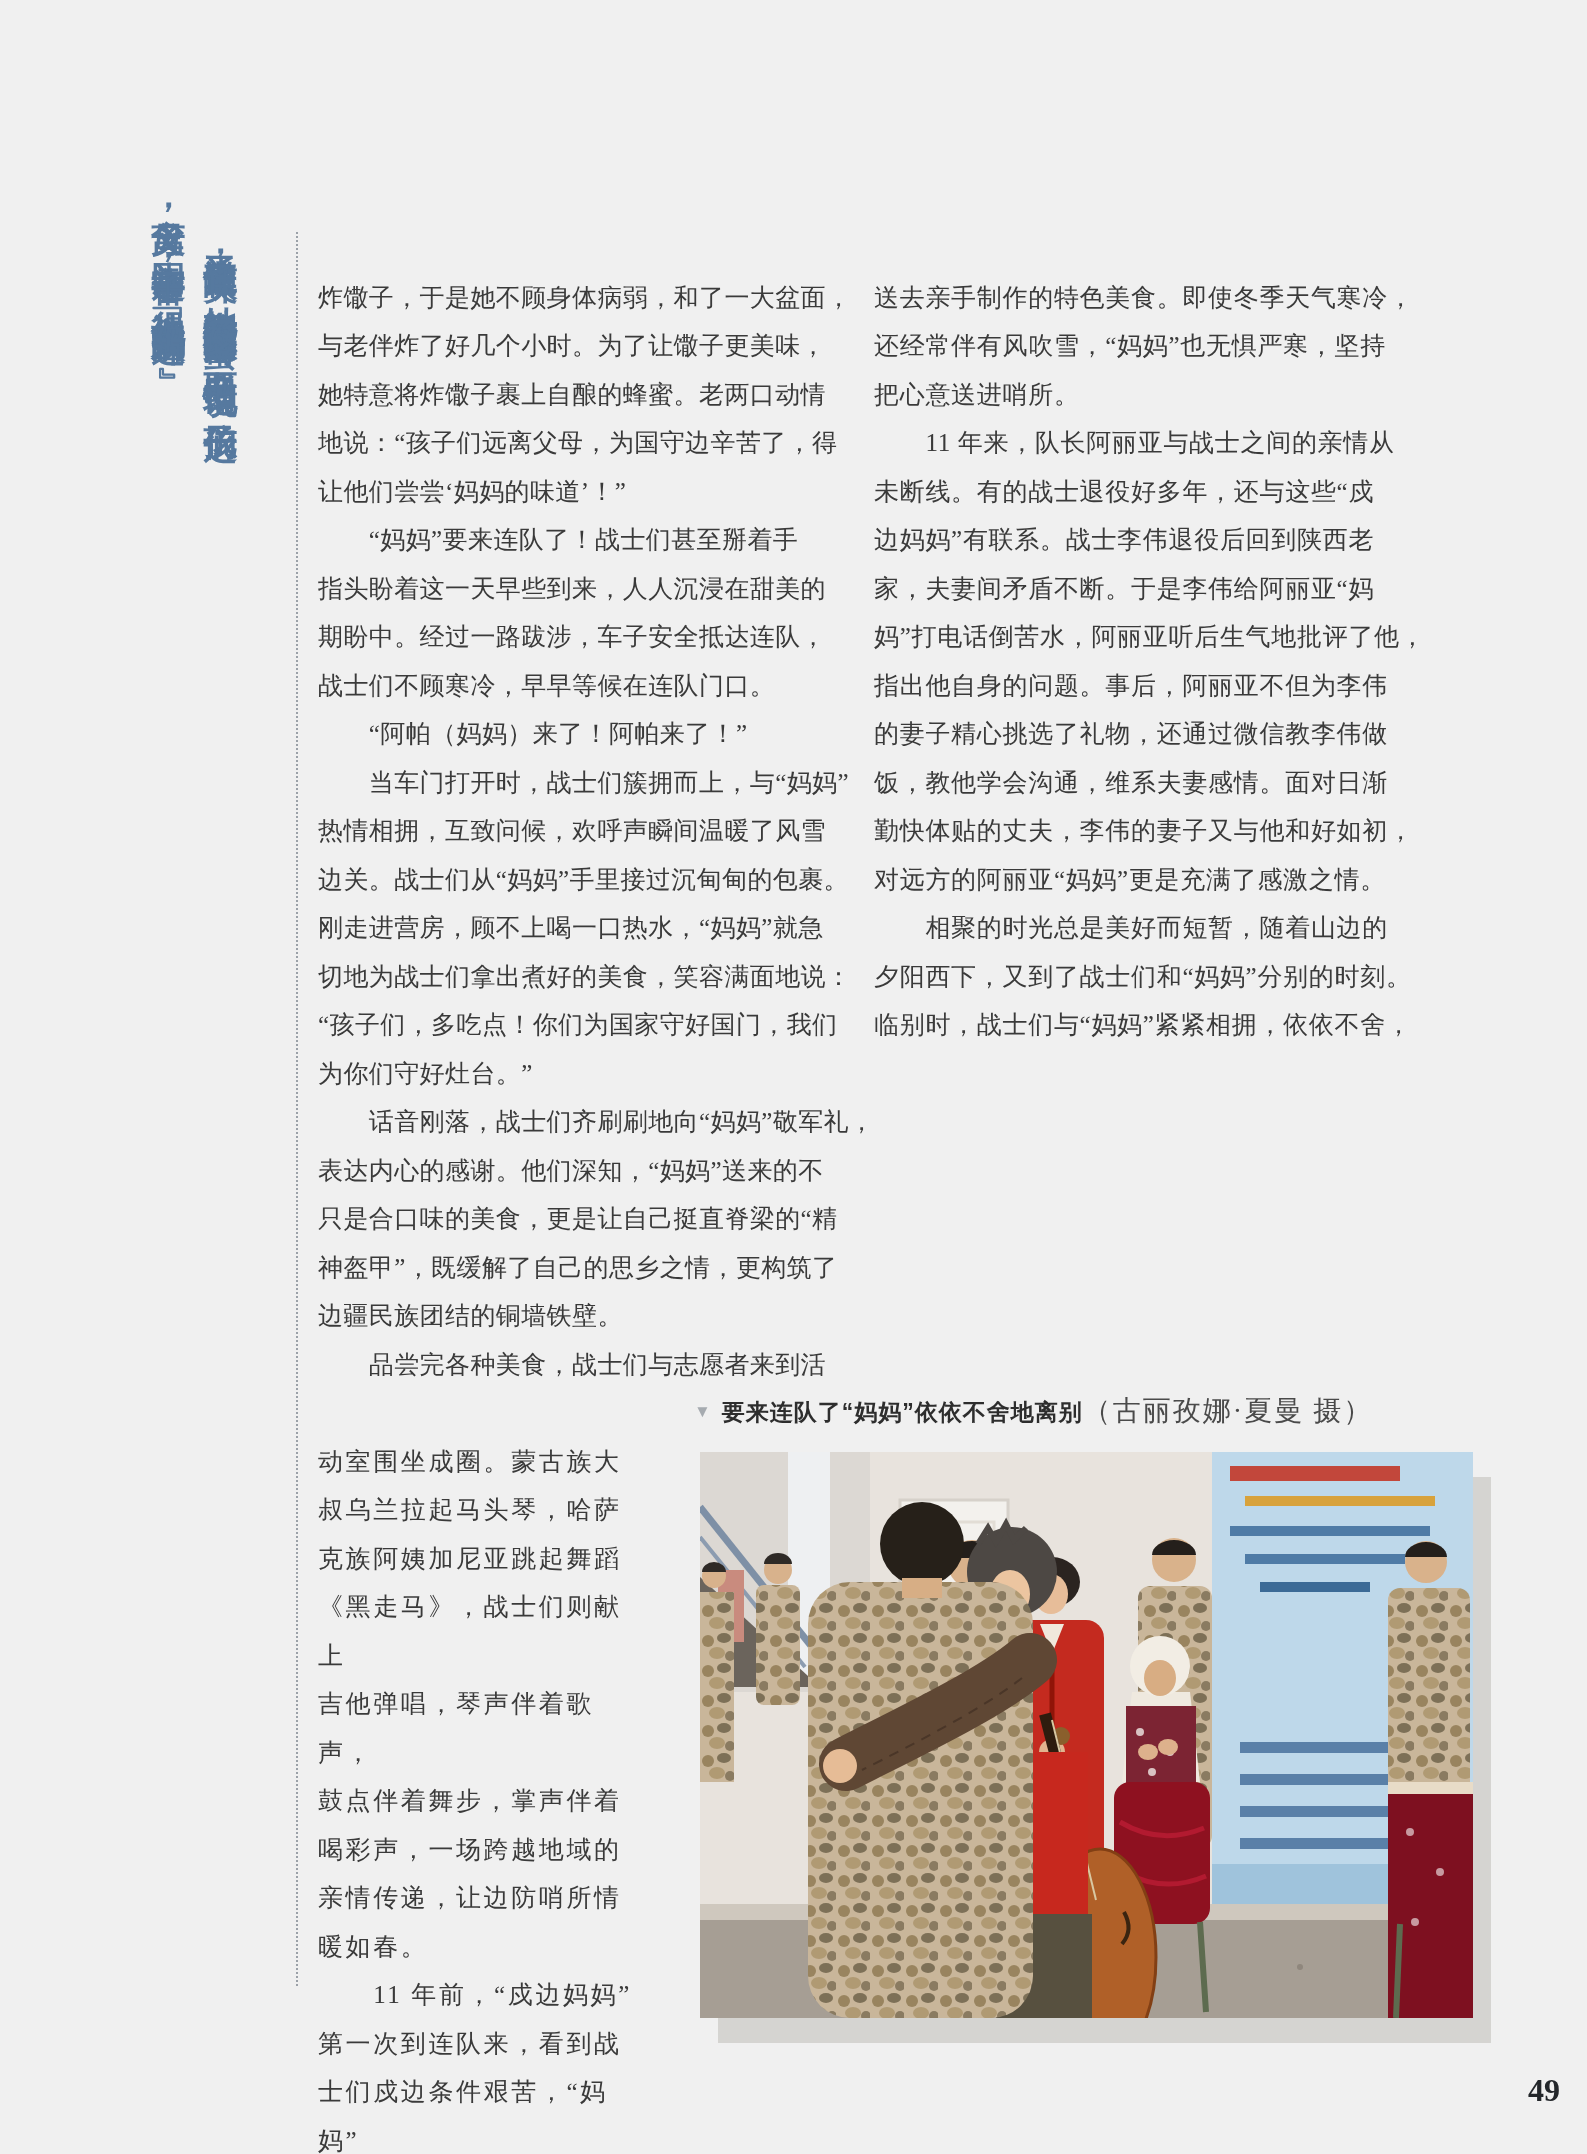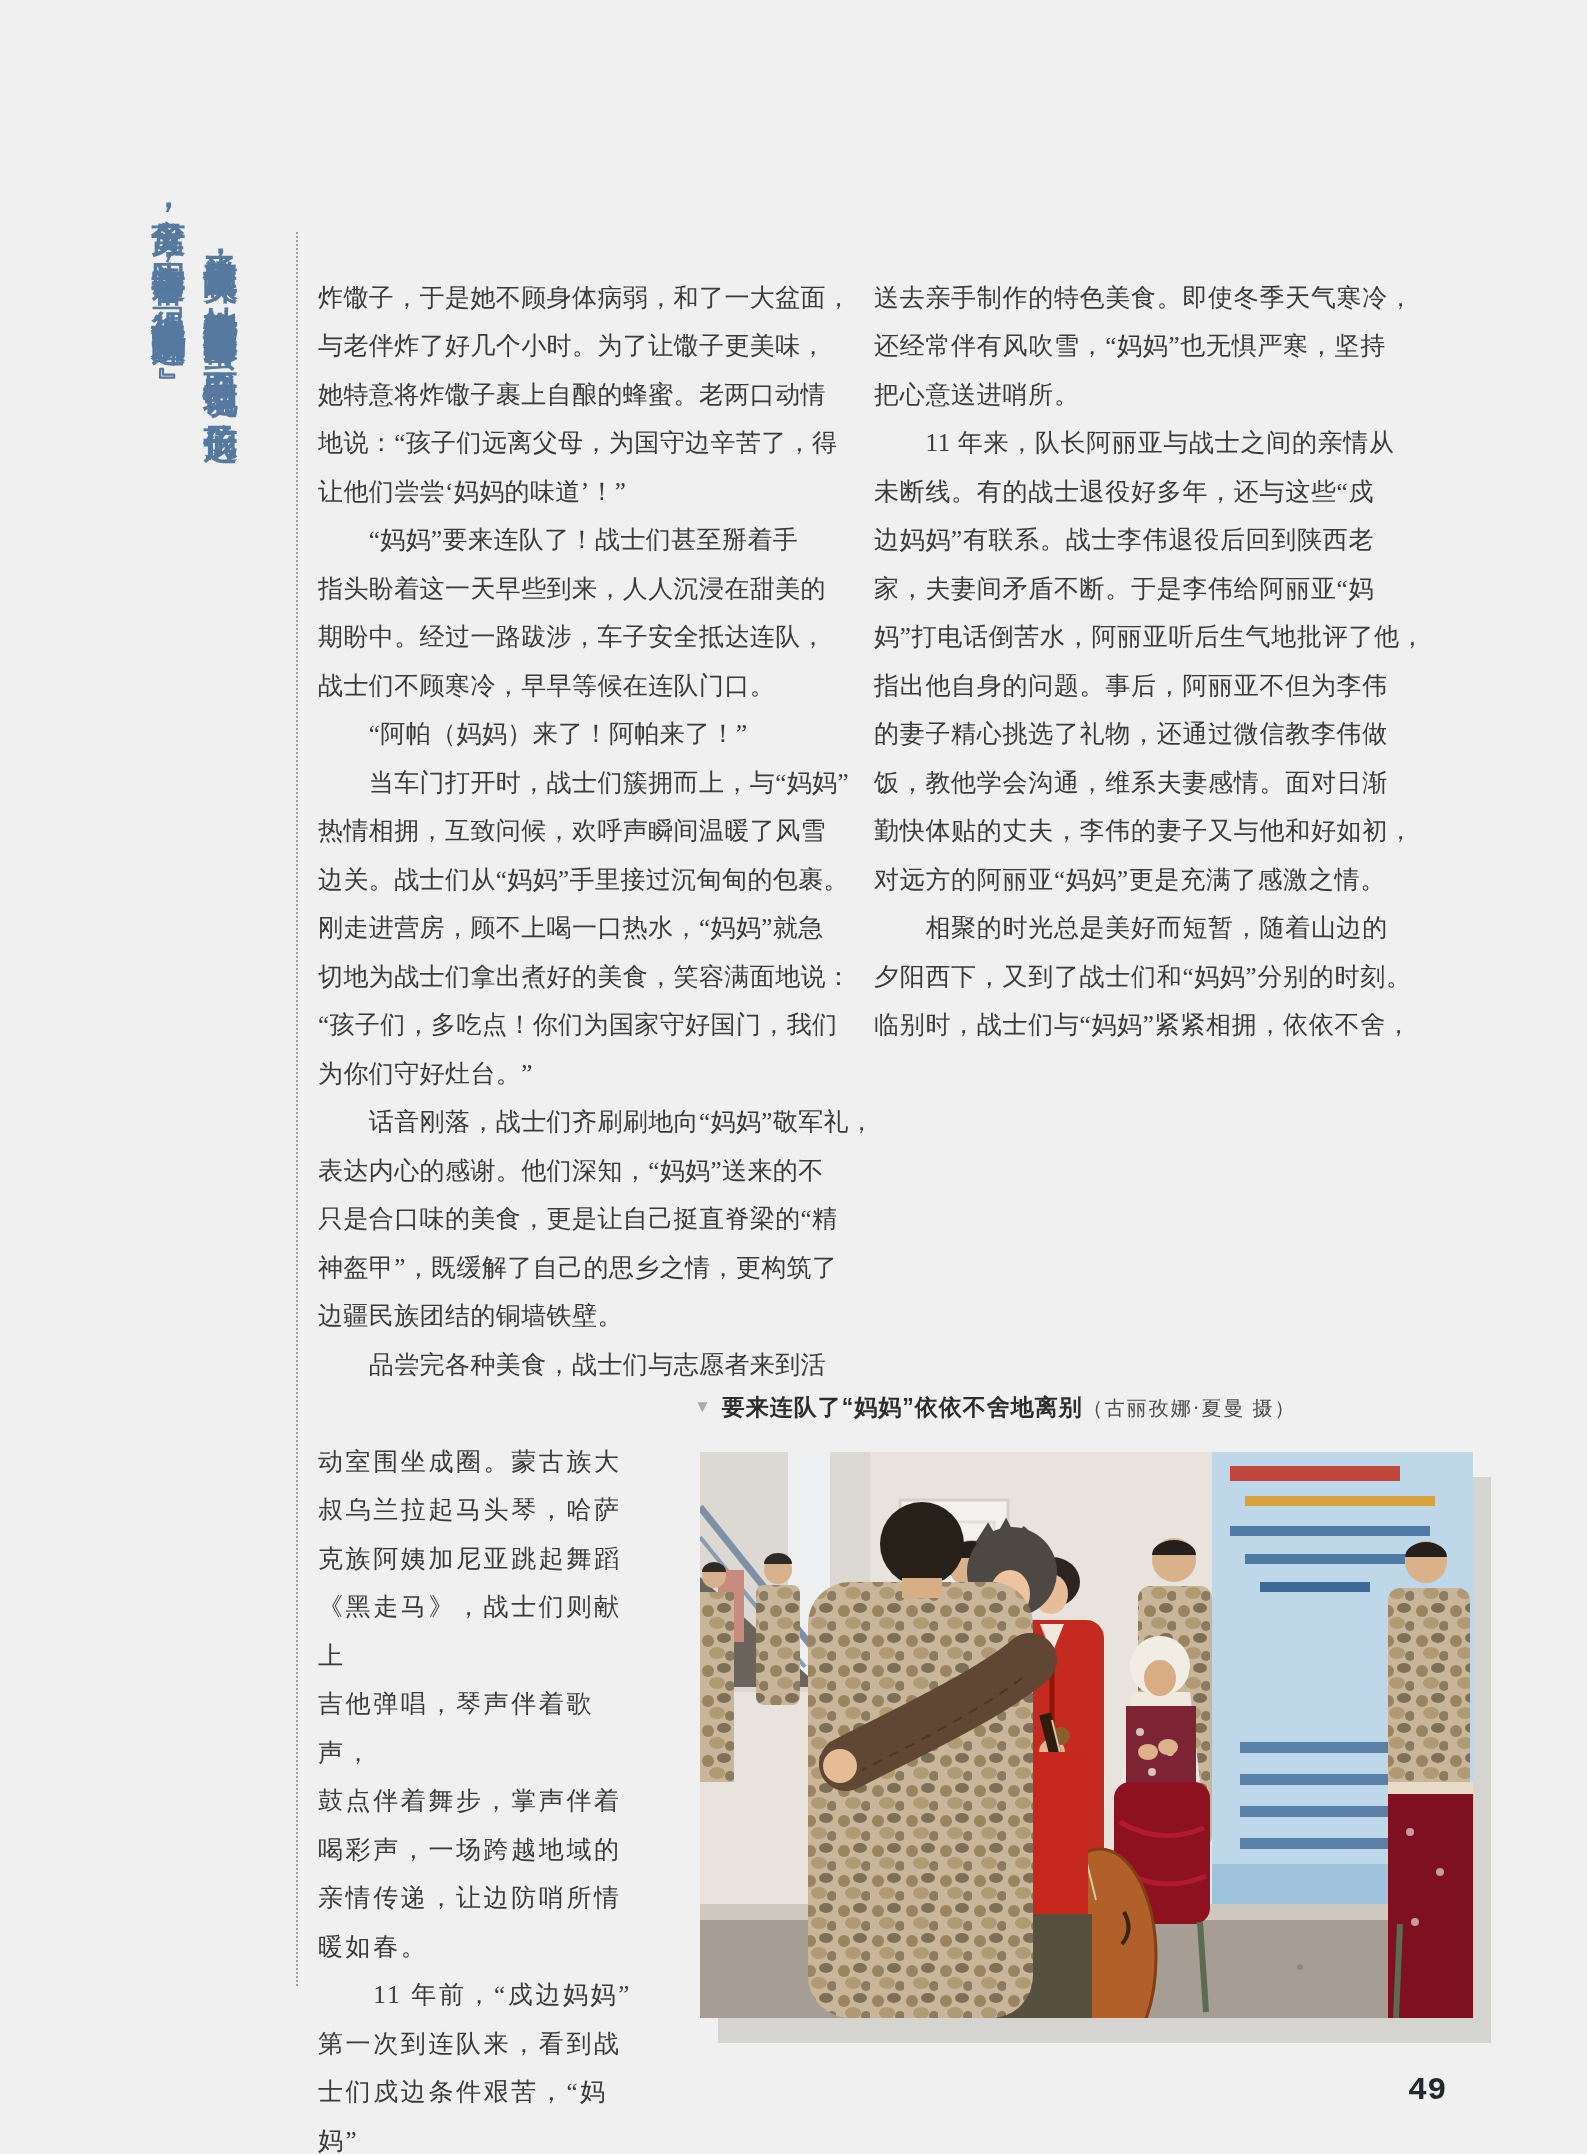--- a/index.html
+++ b/index.html
@@ -43,37 +43,37 @@
 
   
   .caption {
     position:absolute; left:694px; top:1392px;
     font-family:"Liberation Sans", sans-serif; font-weight:bold;
     font-size:23px; color:#2d2d2d; letter-spacing:1px;
   }
   .caption .marker { color:#a6abb0; font-size:17px; margin-right:10px; vertical-align:3px; }
   .caption .credit {
     font-family:"Liberation Serif", serif; font-weight:normal;
-    font-size:20px; color:#4a4a4a; letter-spacing:2px;margin-top:20px;
+    font-size:28px; color:#4a4a4a; letter-spacing:2px;margin-top:20px;
   }
 
   
   .photo-shadow {
     position:absolute; left:718px; top:1477px; width:773px; height:566px;
     background:#d5d4d1;
   }
   .photo {
     position:absolute; left:700px; top:1452px; width:773px; height:566px;
     overflow:hidden;
   }
   .photo svg { display:block; }
 
   .pagenum {
-    position:absolute; left:1408px; top:2072px;
-    font-family:Liberation Mono, monospace; font-weight:bold;
+    position:absolute; left:1528px; top:2072px;
+    font-family:Liberation Serif, serif; font-weight:bold;
     font-size:32px; color:#23262a;
   }
 </style>
 </head>
 <body>
 
 <div class="page">
 
   <div class="pullquote">
     <div class="pq-col pq-first">为了让馓子更美味，她特意将炸馓子裹上自酿的蜂蜜。老两口动情地说：『孩子们远</div>

